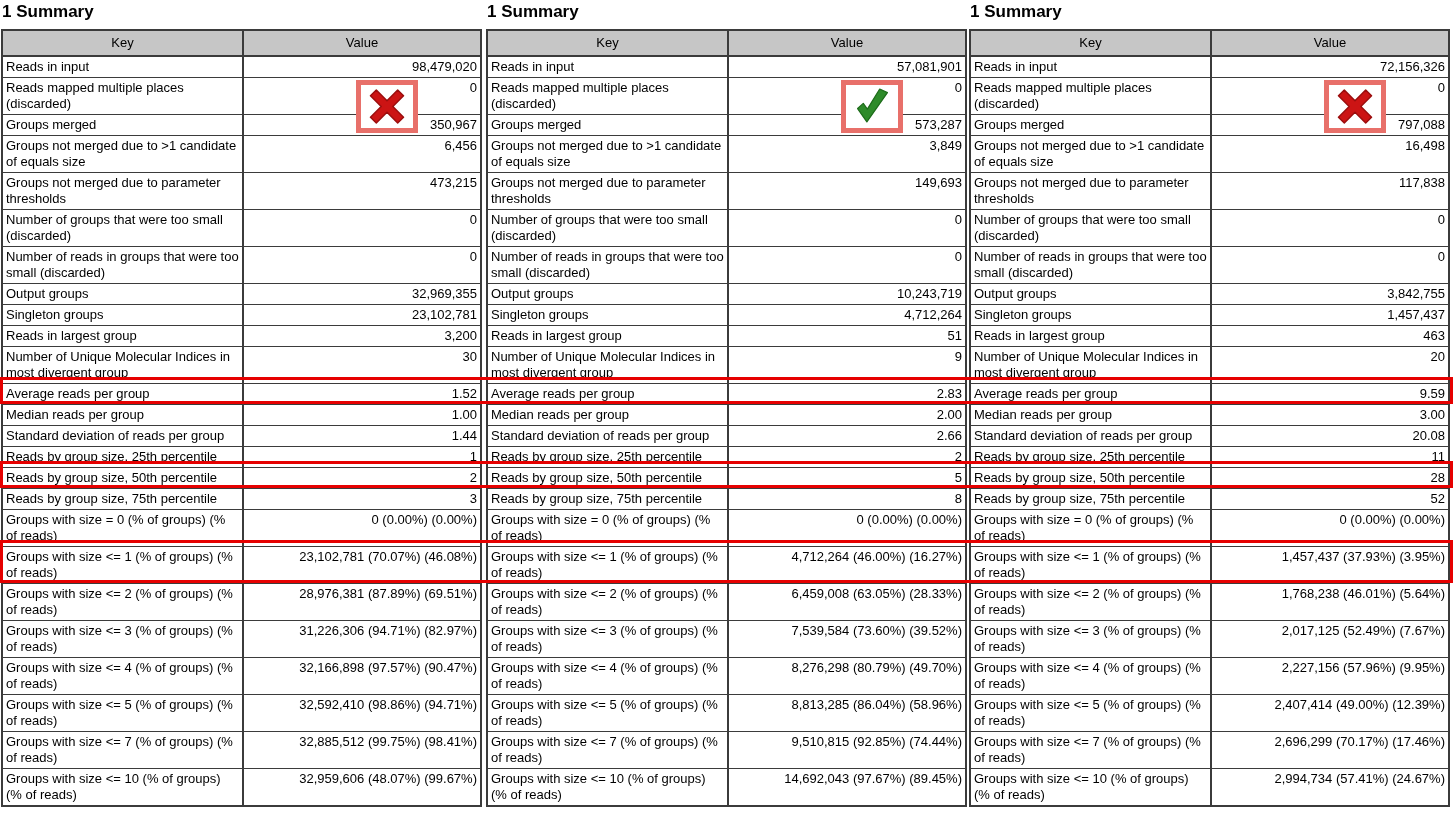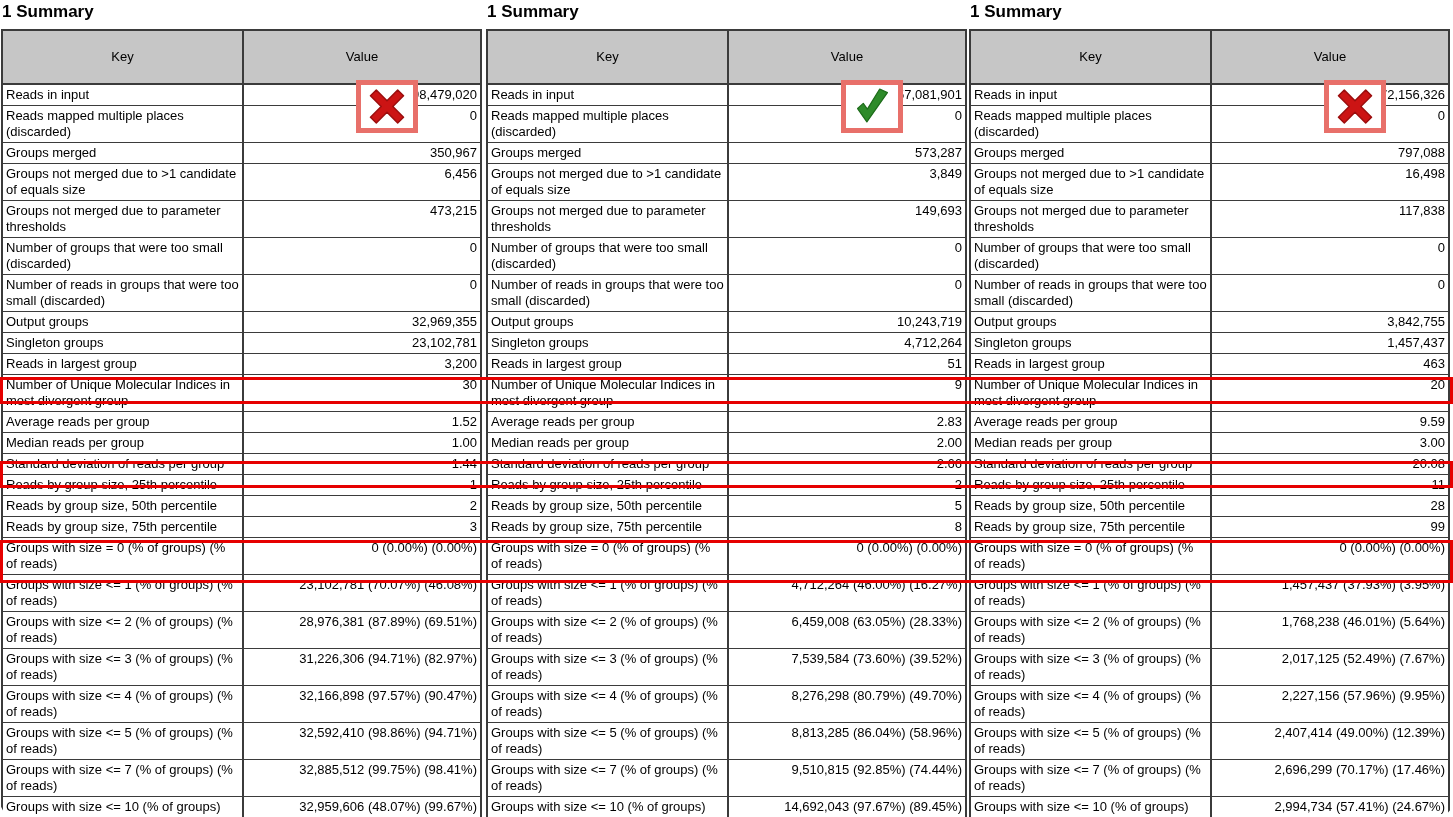--- a/index.html
+++ b/index.html
@@ -6,41 +6,41 @@
     --highlight-red:#e60000;
     --icon-border:#e8706a;
     --x-red:#cc1414;
     --check-green:#2e8b2a;
     --header-bg:#c6c6c6;
     --grid:#3b3b3b;
   }
   html,body{margin:0;padding:0;background:#fff;}
   #screen{
     position:relative;width:1453px;height:817px;background:#ffffff;
-    font-family:"Liberation Sans",sans-serif;color:#000;overflow:hidden;border-radius:16px;
+    font-family:"Liberation Sans",sans-serif;color:#000;overflow:hidden;
   }
   .panel{position:absolute;top:0;width:481px;}
   .panel.p0{left:1px}
   .panel.p1{left:486px}
   .panel.p2{left:969px}
   .section-title{
     font-size:17px;line-height:20px;font-weight:bold;color:#000;
     margin:2px 0 7px 1px;
   }
   table.summary{
     border-collapse:collapse;table-layout:fixed;width:481px;
     border:2px solid var(--grid);
     font-size:13px;line-height:16px;
   }
   table.summary th{
     background:var(--header-bg);
     border:1px solid var(--grid);
     border-bottom:2px solid var(--grid);
     font-weight:normal;text-align:center;
-    padding:18px 3px;height:16px;
+    padding:4px 3px;height:16px;
   }
   table.summary th.key-h{border-right:2px solid var(--grid);}
   table.summary td{
     border-top:1px solid var(--grid);
     border-bottom:1px solid var(--grid);
     padding:2px 3px;vertical-align:top;
     overflow:hidden;
   }
   td.key-cell{text-align:left;border-right:2px solid var(--grid);}
   td.value-cell{text-align:right;}
@@ -380,21 +380,21 @@
           <tr>
             <td class="key-cell">Reads by group size, 25th percentile</td>
             <td class="value-cell">11</td>
           </tr>
           <tr>
             <td class="key-cell">Reads by group size, 50th percentile</td>
             <td class="value-cell">28</td>
           </tr>
           <tr>
             <td class="key-cell">Reads by group size, 75th percentile</td>
-            <td class="value-cell">99</td>
+            <td class="value-cell">52</td>
           </tr>
           <tr>
             <td class="key-cell">Groups with size = 0 (% of groups) (% of reads)</td>
             <td class="value-cell">0 (0.00%) (0.00%)</td>
           </tr>
           <tr>
             <td class="key-cell">Groups with size &lt;= 1 (% of groups) (% of reads)</td>
             <td class="value-cell">1,457,437 (37.93%) (3.95%)</td>
           </tr>
           <tr>

